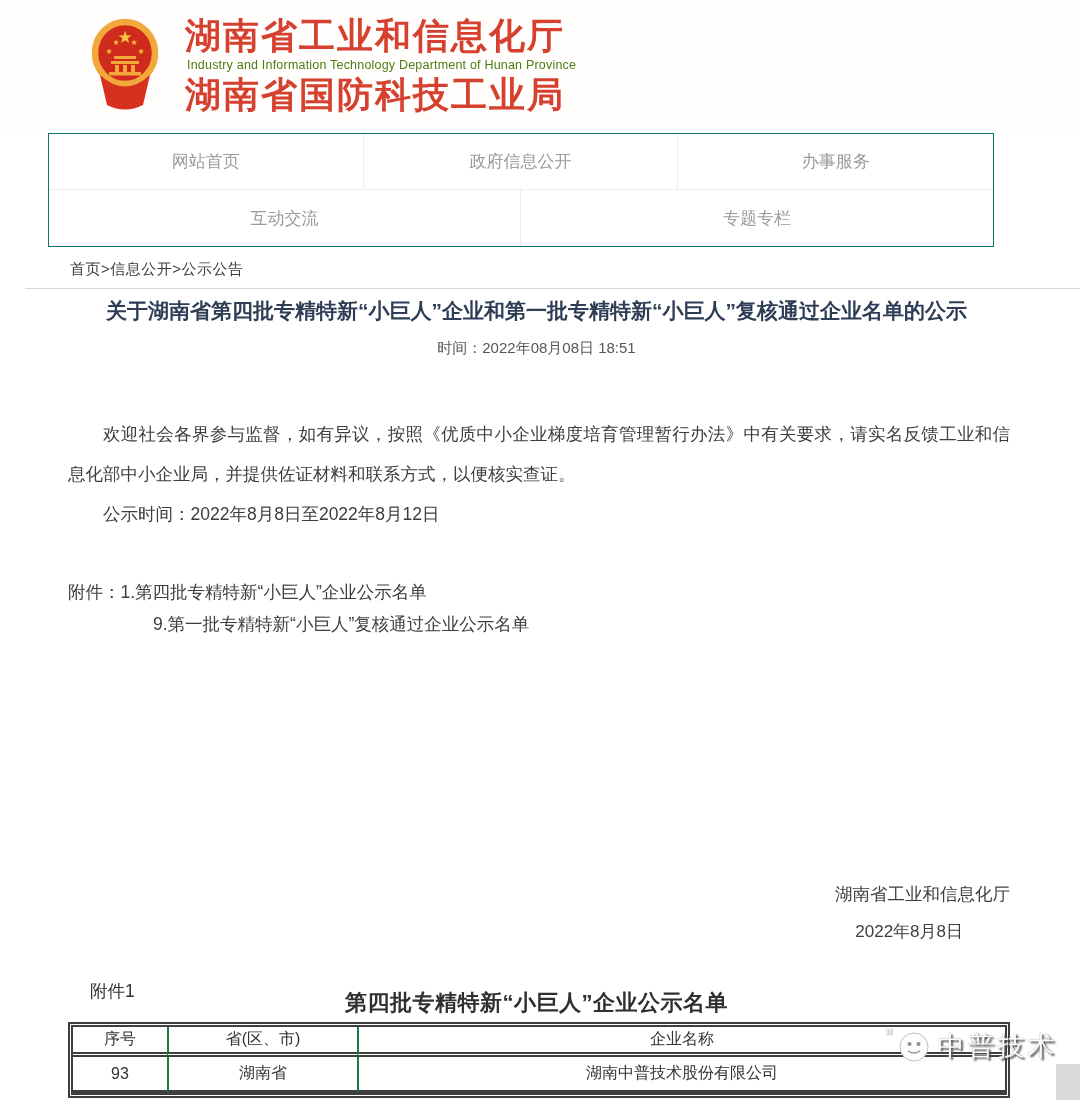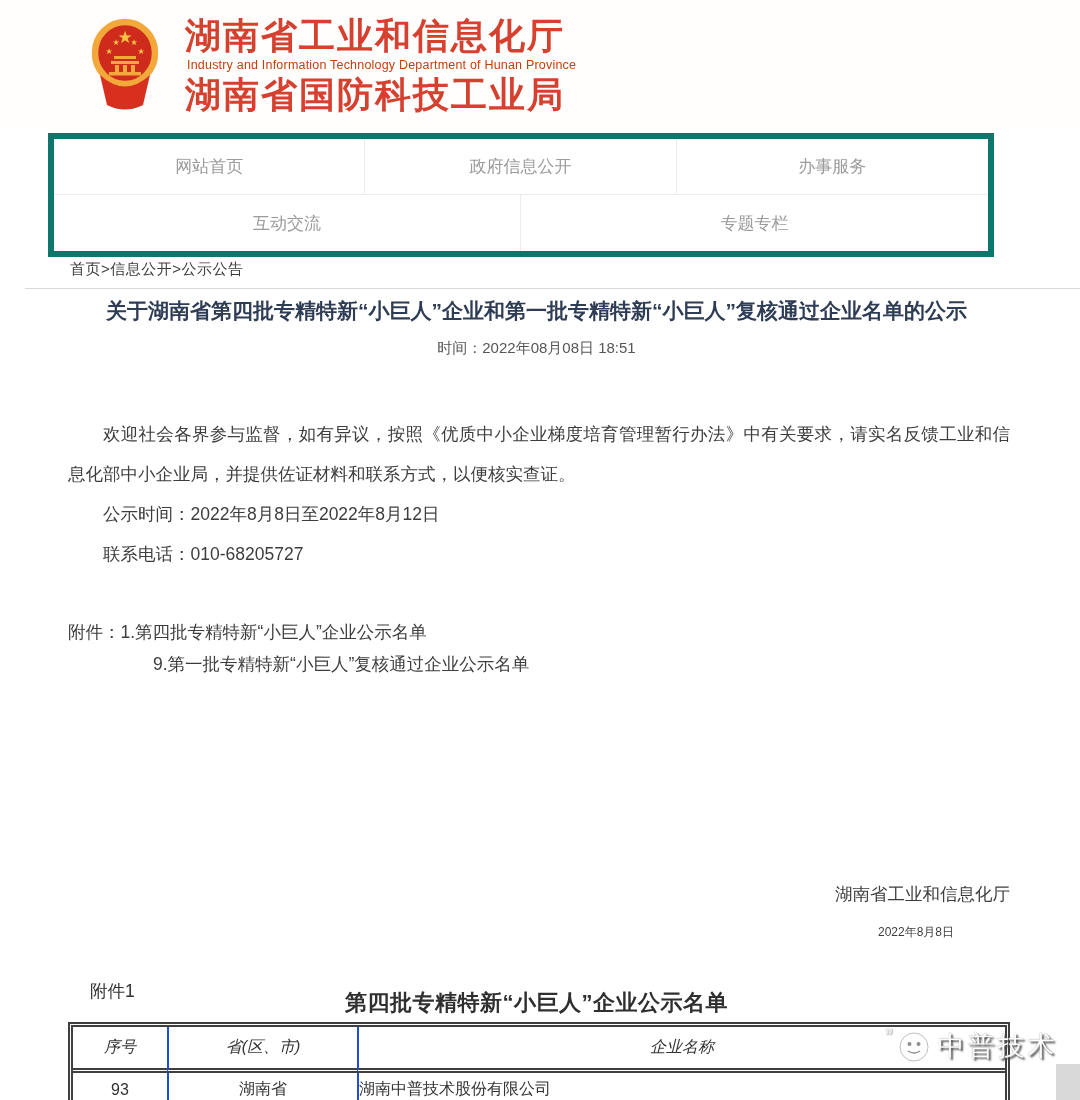--- a/index.html
+++ b/index.html
@@ -12,26 +12,26 @@
 
   
   .banner { position:absolute; top:0; left:0; width:1080px; height:130px; background:#fffefd; }
   .emblem { position:absolute; top:12px; left:87px; width:76px; height:100px; }
   .banner-text { position:absolute; top:16px; left:185px; }
   .org-line1, .org-line2 {
     font-size:36px; font-weight:bold; color:#d6402e; letter-spacing:2px;
     line-height:40px; white-space:nowrap;
   }
   .org-en {
-    font-size:12.5px; color:#c2410c; line-height:16px; white-space:nowrap;
+    font-size:12.5px; color:#4d7c0f; line-height:16px; white-space:nowrap;
     letter-spacing:0.2px; margin:1px 0 2px 2px;
   }
 
   
-  .nav { position:absolute; top:133px; left:48px; width:946px; border:6px solid #0f766e; background:#fff; }
+  .nav { position:absolute; top:133px; left:48px; width:946px; border:1px solid #0f766e; background:#fff; }
   .nav-row { display:grid; height:56px; }
   .nav-row1 { grid-template-columns:1fr 1fr 1fr; border-bottom:1px solid #ececec; }
   .nav-row2 { grid-template-columns:1fr 1fr; }
   .nav-item {
     display:flex; align-items:center; justify-content:center;
     font-size:17px; color:#9b9b9b; cursor:pointer; border-right:1px solid #ececec;
   }
   .nav-row .nav-item:last-child { border-right:none; }
 
   
@@ -57,46 +57,46 @@
   .info-line { line-height:40px; text-indent:2em; }
   .attachments { margin-top:42px; line-height:32px; }
   .attach-line1 { }
   .attach-line2 { margin-left:85px; }
 
   .signature {
     position:absolute; top:882px; left:68px; width:942px; text-align:right;
     font-size:17.5px; color:#3d3d3d; line-height:24px;
   }
   .sign-date {
-    position:absolute; top:920px; left:67px; width:942px; text-align:right;
-    padding-right:55px; font-size:12px; color:#3d3d3d; line-height:24px;
+    position:absolute; top:920px; left:76px; width:942px; text-align:right;
+    padding-right:55px; font-size:17px; color:#3d3d3d; line-height:24px;
   }
 
   
   .appendix-label { position:absolute; top:955px; left:90px; font-size:17.5px; color:#333;margin-top:24px; }
   .table-title {
     position:absolute; top:988px; left:48px; width:977px; text-align:center;
     font-size:22px; font-weight:bold; color:#2f2f2f; letter-spacing:0.5px;
   }
   .list-table {
     position:absolute; top:1022px; left:68px; width:942px;
     border-collapse:separate; border-spacing:0; border:5px double #3f3f3f;
     font-size:16px; color:#333; background:#fff; table-layout:fixed;
   }
   .list-table th {
-    font-weight:normal; height:46px; border-bottom:5px double #3f3f3f;
-    vertical-align:middle;font-style:italic;
+    font-weight:normal; height:30px; border-bottom:5px double #3f3f3f;
+    vertical-align:middle;
   }
   .list-table td {
     height:36px; border-bottom:3px solid #3f3f3f; text-align:center; vertical-align:middle;
   }
-  .list-table th + th, .list-table td + td { border-left:2px solid #1d4ed8; }
+  .list-table th + th, .list-table td + td { border-left:2px solid #15803d; }
   .col-seq { width:94px; }
   .col-prov { width:190px; }
-  .list-table td.cell-company { text-align:left; }
+  .list-table td.cell-company { text-align:center; }
 
   
   .watermark {
     position:absolute; top:1028px; left:884px; z-index:5;
     display:flex; align-items:center; gap:5px; pointer-events:none;
   }
   .wm-quotes { color:#ececec; font-size:22px; font-weight:bold; letter-spacing:-2px;
     text-shadow:1px 1px 1px #bdbdbd; transform:translateY(-10px); }
   .wm-text {
     font-size:27px; font-weight:normal; color:#fbfbfb; letter-spacing:3px;
@@ -147,21 +147,20 @@
 
   <div class="breadcrumb">首页&gt;信息公开&gt;公示公告</div>
   <div class="rule"></div>
 
   <div class="doc-title">关于湖南省第四批专精特新“小巨人”企业和第一批专精特新“小巨人”复核通过企业名单的公示</div>
   <div class="doc-time">时间：2022年08月08日 18:51</div>
 
   <div class="body-text">
     <p class="para">欢迎社会各界参与监督，如有异议，按照《优质中小企业梯度培育管理暂行办法》中有关要求，请实名反馈工业和信息化部中小企业局，并提供佐证材料和联系方式，以便核实查证。</p>
     <div class="info-line">公示时间：2022年8月8日至2022年8月12日</div>
-    <div class="info-line">联系电话：010-68205727</div>
     <div class="attachments">
       <div class="attach-line1">附件：1.第四批专精特新“小巨人”企业公示名单</div>
       <div class="attach-line2">9.第一批专精特新“小巨人”复核通过企业公示名单</div>
     </div>
   </div>
 
   <div class="signature">湖南省工业和信息化厅</div>
   <div class="sign-date">2022年8月8日</div>
 
   <div class="appendix-label">附件1</div>

